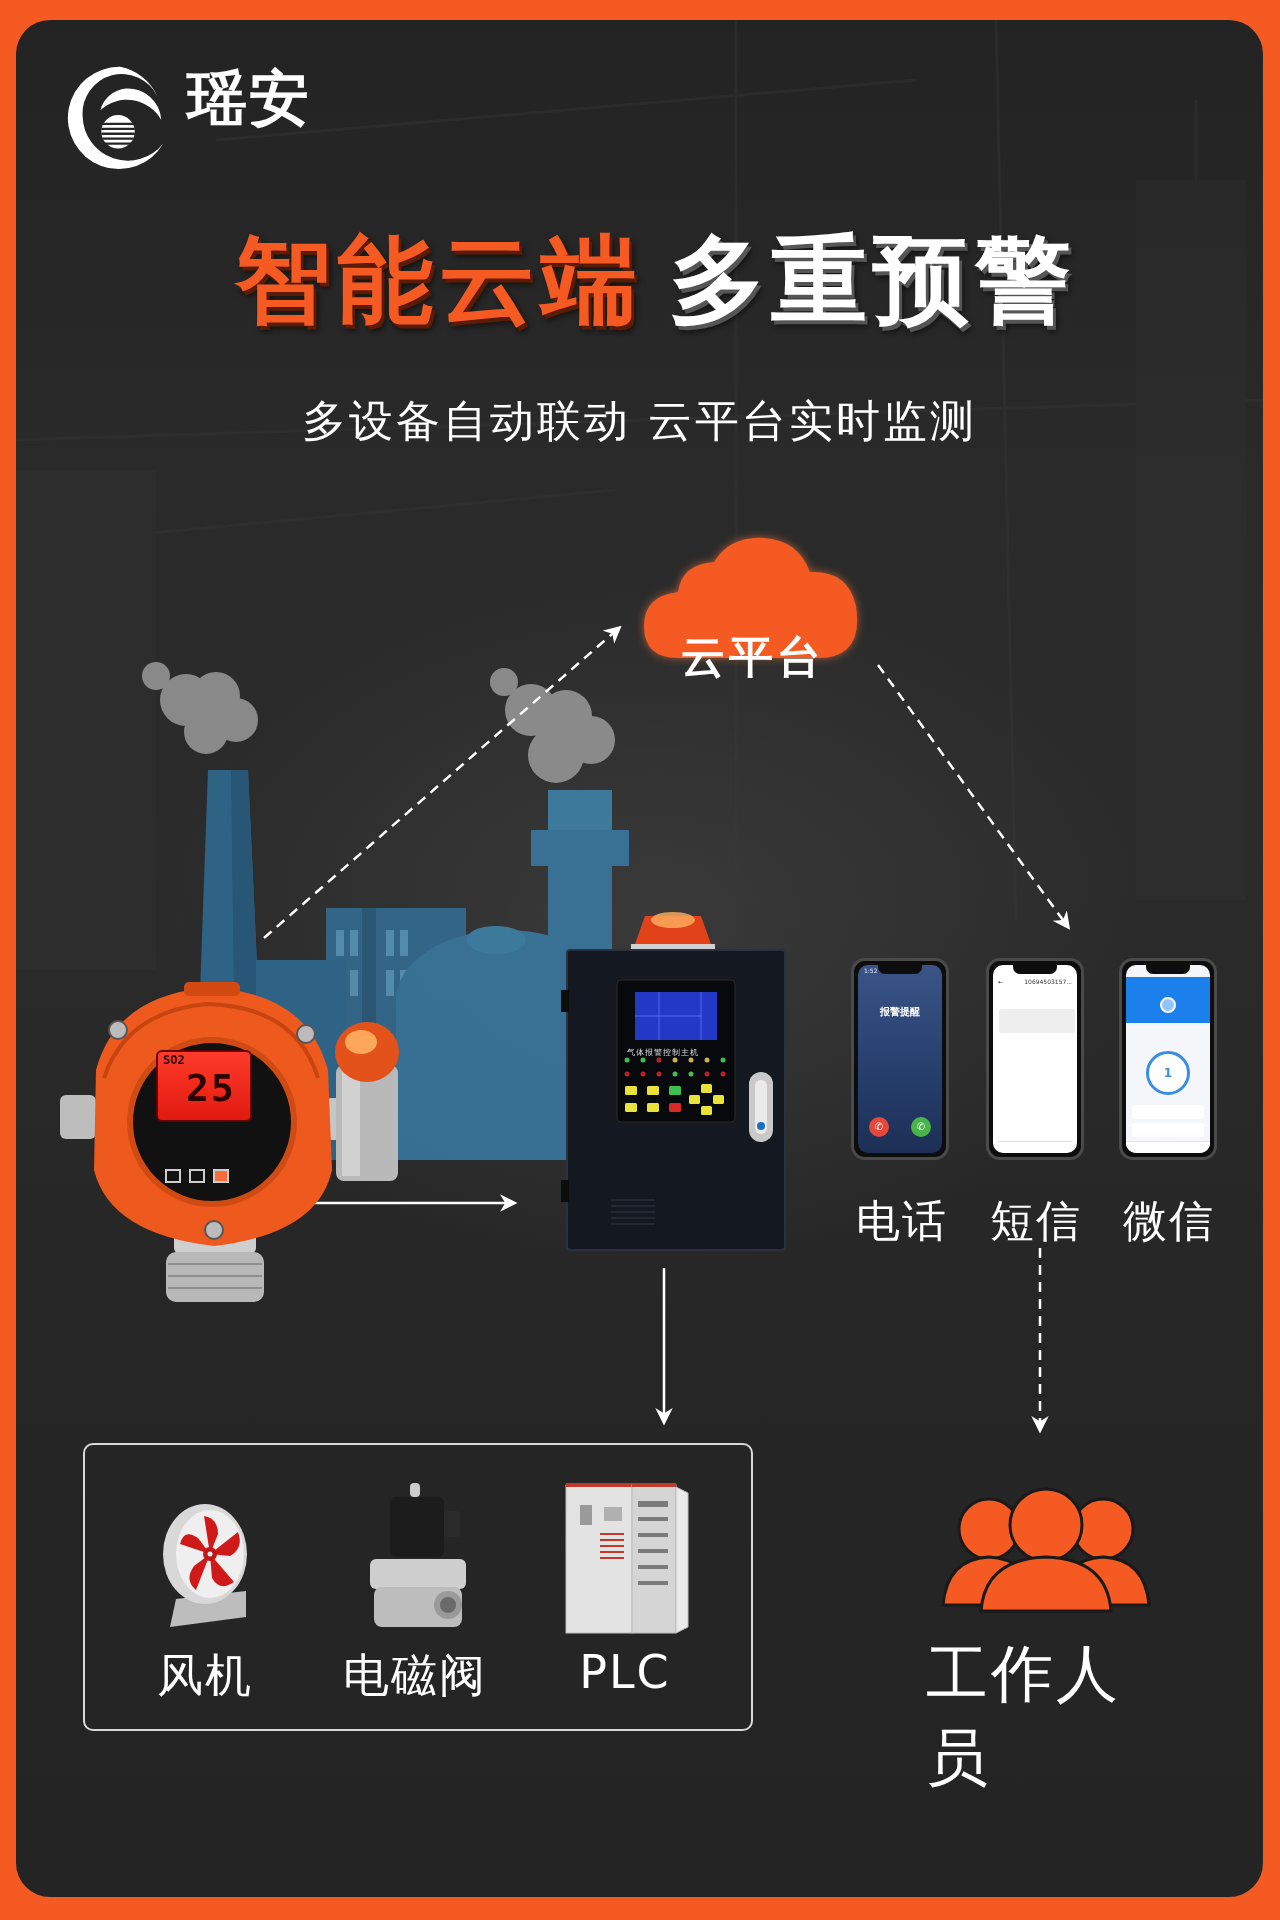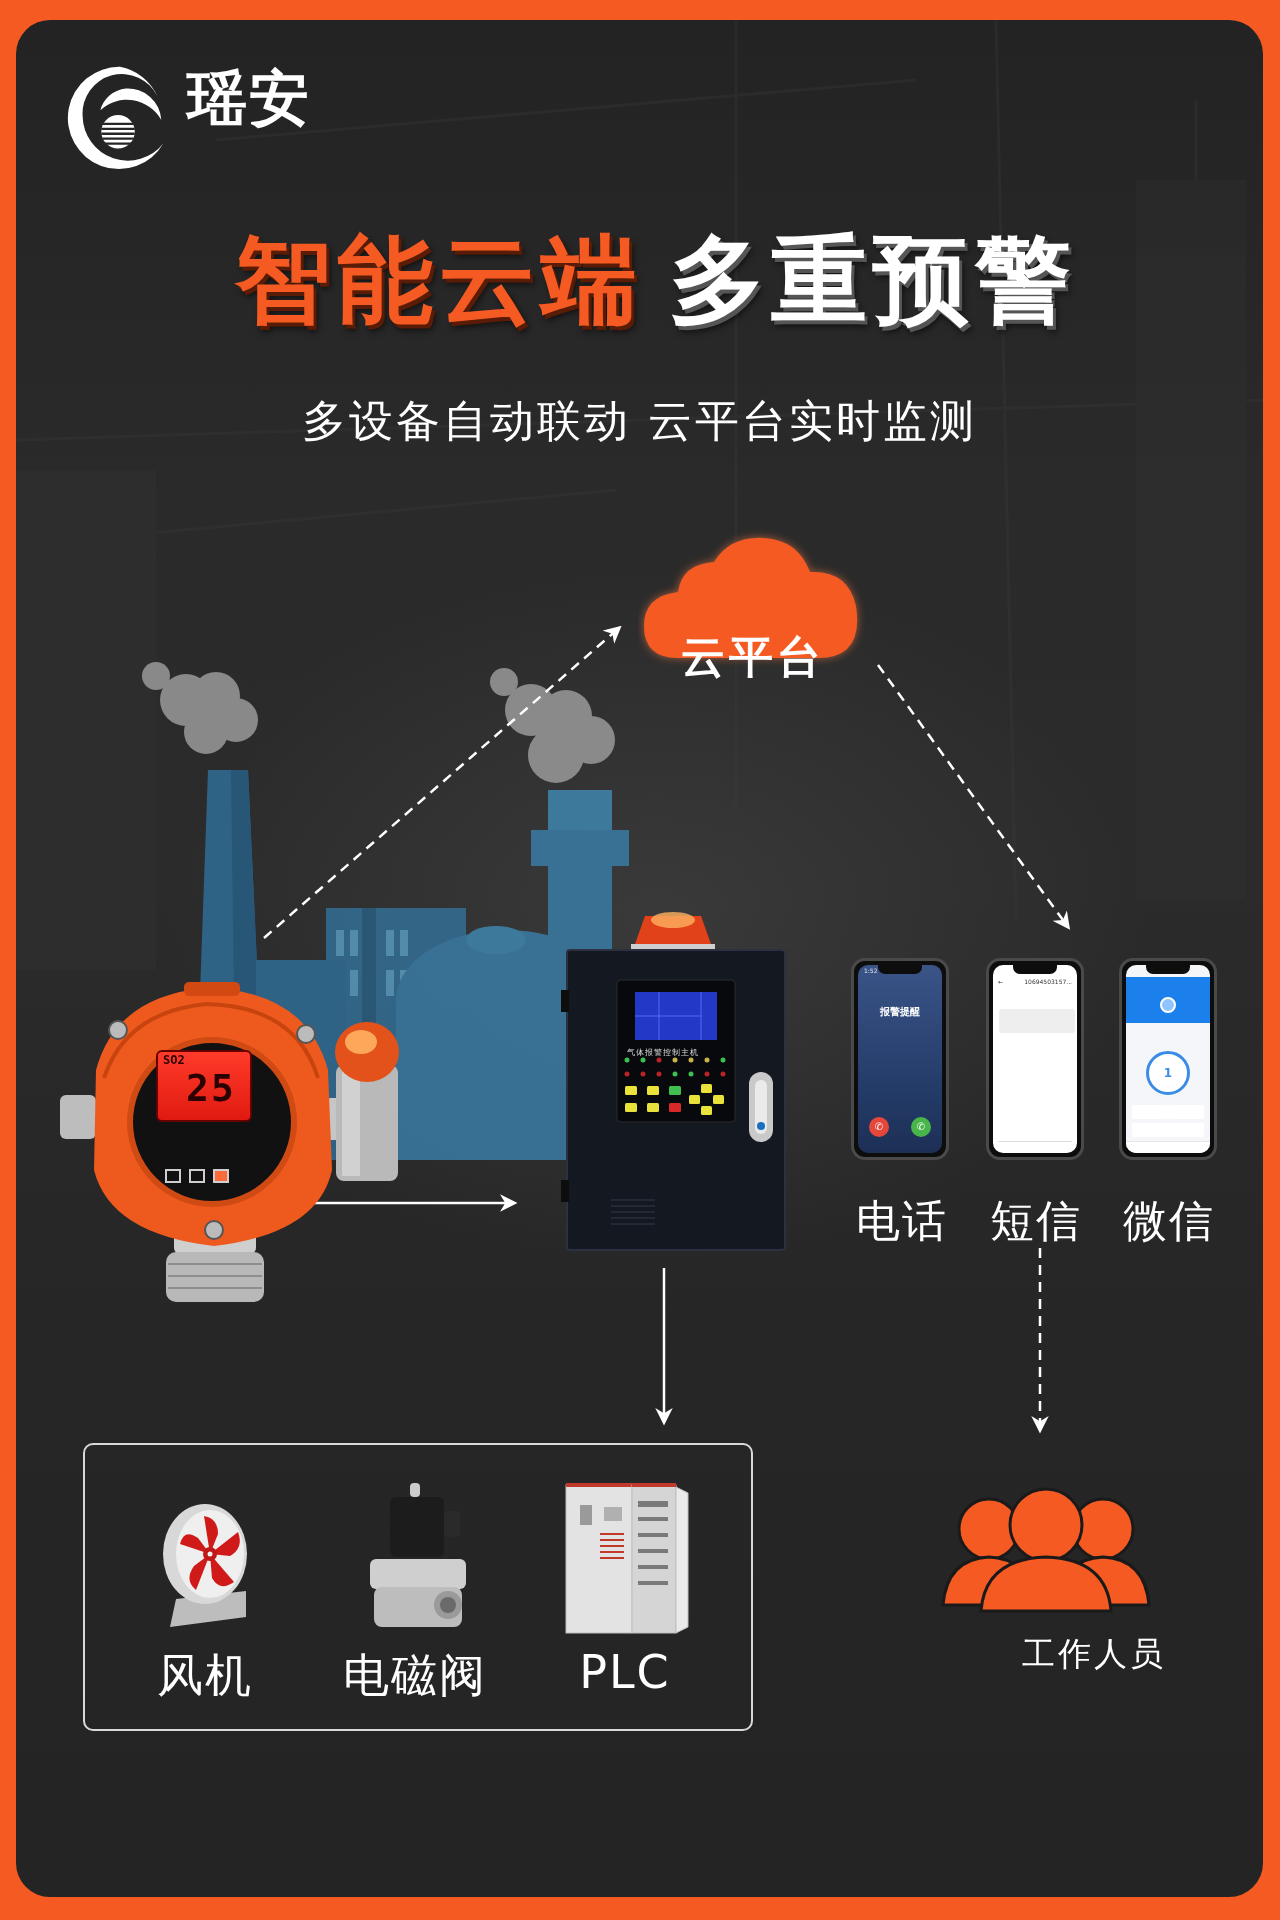--- a/index.html
+++ b/index.html
@@ -72,21 +72,21 @@
   .phone-label { position: absolute; top: 1172px; width: 120px; text-align: center; color: #fff; font-size: 44px; letter-spacing: 2px; }
 
   
   .device-box { left: 67px; top: 1423px; width: 670px; height: 288px; border: 2px solid #d8d8d8; border-radius: 10px; }
   .device-item { position: absolute; top: 0; width: 200px; height: 100%; }
   .device-label { position: absolute; top: 200px; width: 100%; text-align: center; color: #fff; font-size: 46px; letter-spacing: 2px; }
   .device-icon { position: absolute; left: 50%; transform: translateX(-50%); }
 
   
   .people { left: 925px; top: 1465px; width: 210px; height: 140px; }
-  .people-label { left: 910px; top: 1612px; width: 240px; text-align: right; color: #fff; font-size: 33px; letter-spacing: 3px; }
+  .people-label { left: 910px; top: 1612px; width: 240px; text-align: left; color: #fff; font-size: 62px; letter-spacing: 3px; }
 </style>
 </head>
 <body>
 
 <div class="frame">
 
   <svg class="bg-texture" viewBox="0 0 1247 1877" preserveAspectRatio="none">
     <g stroke="#3a3a3a" stroke-width="3" fill="none">
       <line x1="720" y1="0" x2="720" y2="1100"></line>
       <line x1="980" y1="0" x2="1000" y2="900"></line>

